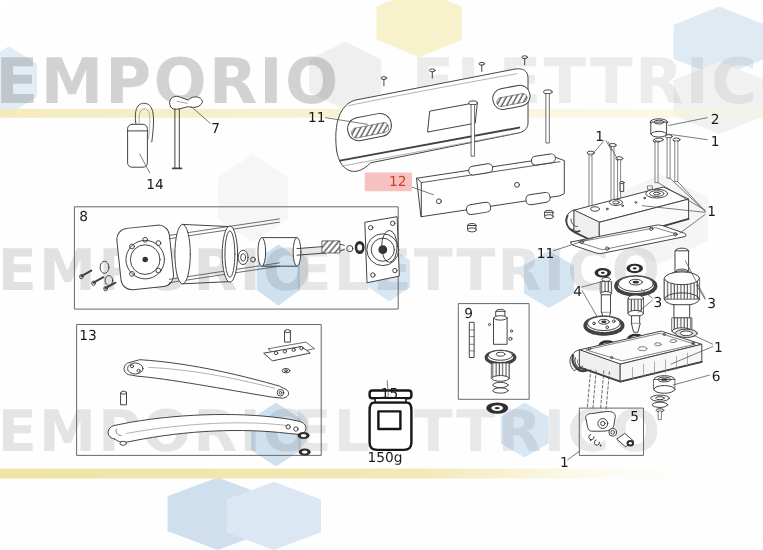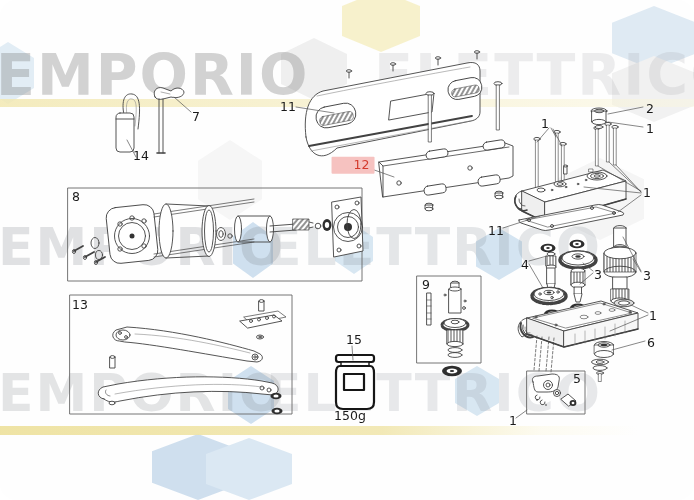--- a/index.html
+++ b/index.html
@@ -484,34 +484,34 @@
         <path d="M645,341 L612,350"></path>
         <path d="M352,346 L353,360"></path>
         <path d="M516,418 L527,410"></path>
       </g>
     </g>
   </svg>
 
   <div>
     <div class="lbl" style="left:288px;top:107px;text-align:right;">11</div>
     <div class="lbl" style="left:196px;top:117px;">7</div>
-    <div class="lbl" style="left:141px;top:156px;">14</div>
+    <div class="lbl" style="left:141px;top:168px;">14</div>
     <div class="lbl lbl-hl" style="left: 353px; top: 165px; background-color: rgb(246, 194, 192); color: rgb(212, 58, 44); padding-left: 22px;">12</div>
     <div class="lbl" style="left:76px;top:197px;">8</div>
     <div class="lbl" style="left:80px;top:305px;">13</div>
     <div class="lbl" style="left:545px;top:124px;">1</div>
     <div class="lbl" style="left:650px;top:109px;">2</div>
     <div class="lbl" style="left:650px;top:129px;">1</div>
     <div class="lbl" style="left:647px;top:193px;">1</div>
     <div class="lbl" style="left:496px;top:231px;">11</div>
     <div class="lbl" style="left:525px;top:265px;">4</div>
     <div class="lbl" style="left:598px;top:275px;">3</div>
     <div class="lbl" style="left:647px;top:276px;">3</div>
     <div class="lbl" style="left:653px;top:316px;">1</div>
     <div class="lbl" style="left:651px;top:343px;">6</div>
     <div class="lbl" style="left:577px;top:379px;">5</div>
     <div class="lbl" style="left:426px;top:285px;">9</div>
-    <div class="lbl" style="left:354px;top:340px;">15</div>
+    <div class="lbl" style="left:354px;top:358px;">15</div>
     <div class="lbl" style="left:513px;top:421px;">1</div>
     <div class="lbl" style="left:350px;top:416px;">150g</div>
   </div>
 
 </div>
 
 </body></html>

